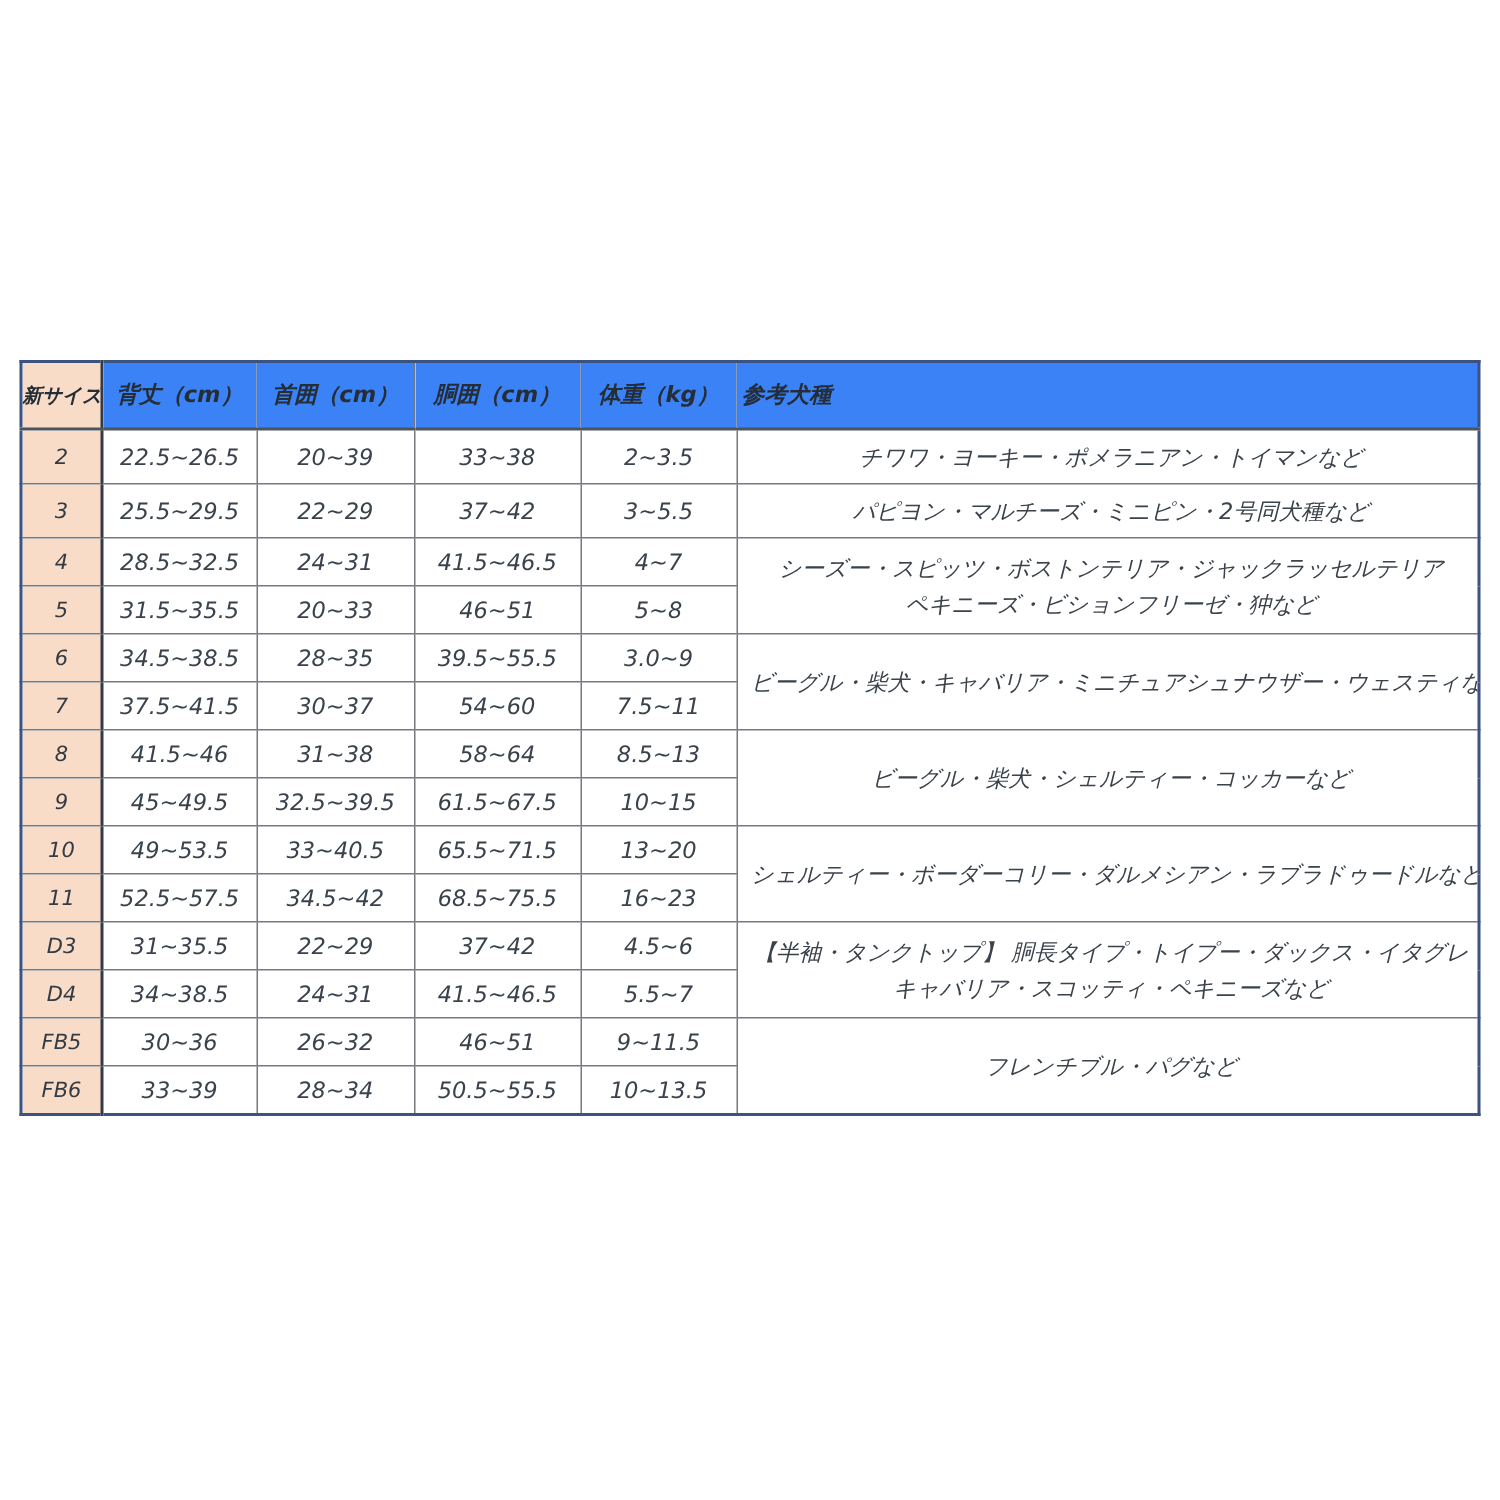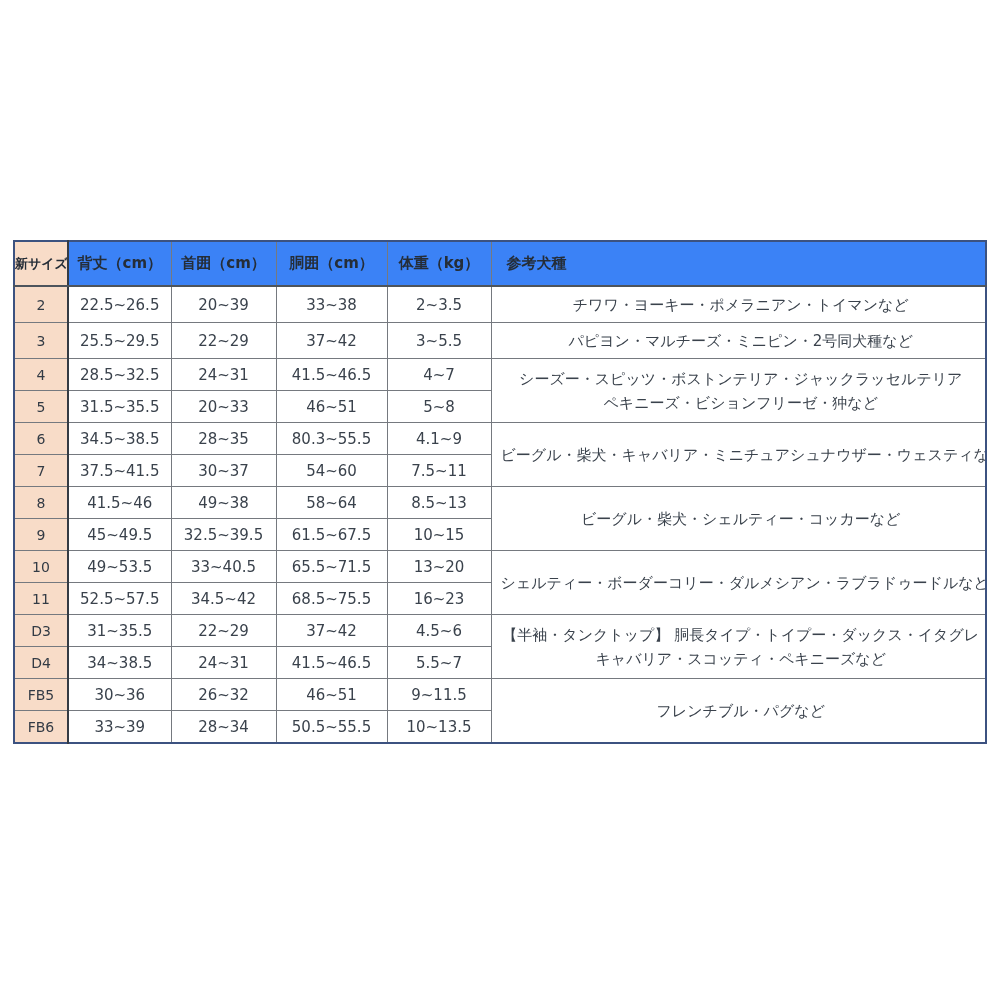--- a/index.html
+++ b/index.html
@@ -10,20 +10,21 @@
     height: 1000px;
     font-family: "DejaVu Sans", sans-serif;
     color: #3a424c;
   }
   .canvas {
     position: relative;
     width: 1000px;
     height: 798px;
     background: #ffffff;
     overflow: hidden;
+    font-style: italic;
   }
   .table-wrap {
     position: absolute;
     left: 13px;
     top: 240px;
     width: 972px;
   }
   table.size-chart {
     border-collapse: collapse;
     table-layout: fixed;
@@ -49,21 +50,21 @@
     background: #3b82f6;
     border-bottom: 2px solid #4d545c;
   }
   table.size-chart thead th.col-size {
     background: #f8dcc8;
     font-size: 13px;
     border-right: 2px solid #343b44;
   }
   table.size-chart thead th.col-breeds {
     text-align: left;
-    padding-left: 15px;
+    padding-left: 3px;
   }
   
   table.size-chart tbody td {
     height: 31px;
     font-size: 15px;
     text-align: center;
     vertical-align: middle;
     color: #3a424c;
   }
   table.size-chart tbody td.size-cell {
@@ -142,38 +143,38 @@
           <td class="size-cell">5</td>
           <td>31.5~35.5</td>
           <td>20~33</td>
           <td>46~51</td>
           <td>5~8</td>
         </tr>
         <tr>
           <td class="size-cell">6</td>
           <td>34.5~38.5</td>
           <td>28~35</td>
-          <td>80.3~55.5</td>
-          <td>4.1~9</td>
+          <td>39.5~55.5</td>
+          <td>3.0~9</td>
           <td class="breeds-cell" rowspan="2">
             <span class="breed-line">ビーグル・柴犬・キャバリア・ミニチュアシュナウザー・ウェスティなど</span>
 
           </td>
         </tr>
         <tr>
           <td class="size-cell">7</td>
           <td>37.5~41.5</td>
           <td>30~37</td>
           <td>54~60</td>
           <td>7.5~11</td>
         </tr>
         <tr>
           <td class="size-cell">8</td>
           <td>41.5~46</td>
-          <td>49~38</td>
+          <td>31~38</td>
           <td>58~64</td>
           <td>8.5~13</td>
           <td class="breeds-cell" rowspan="2">
             <span class="breed-line">ビーグル・柴犬・シェルティー・コッカーなど</span>
 
           </td>
         </tr>
         <tr>
           <td class="size-cell">9</td>
           <td>45~49.5</td>

